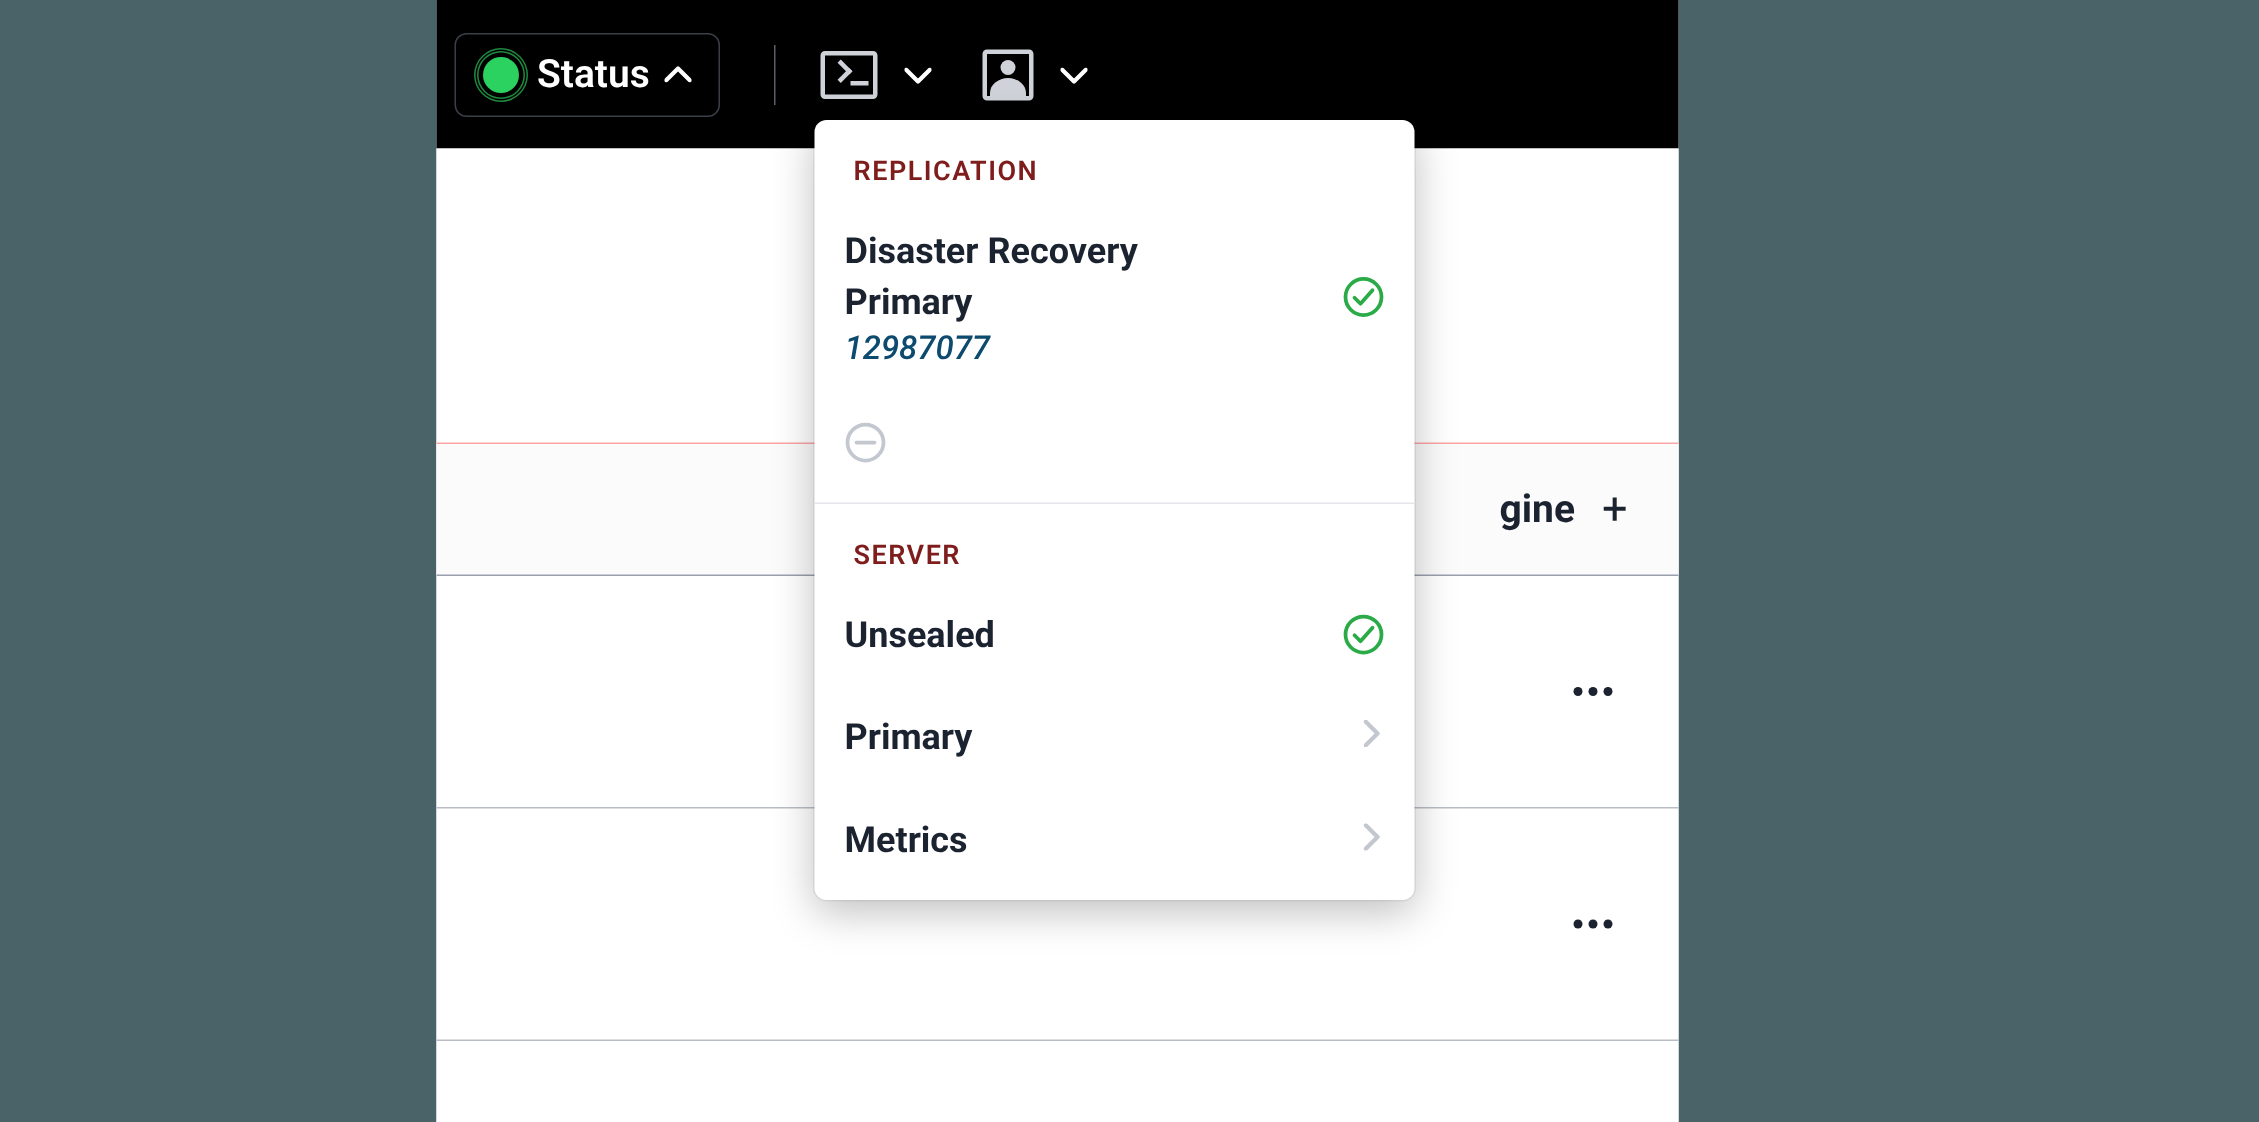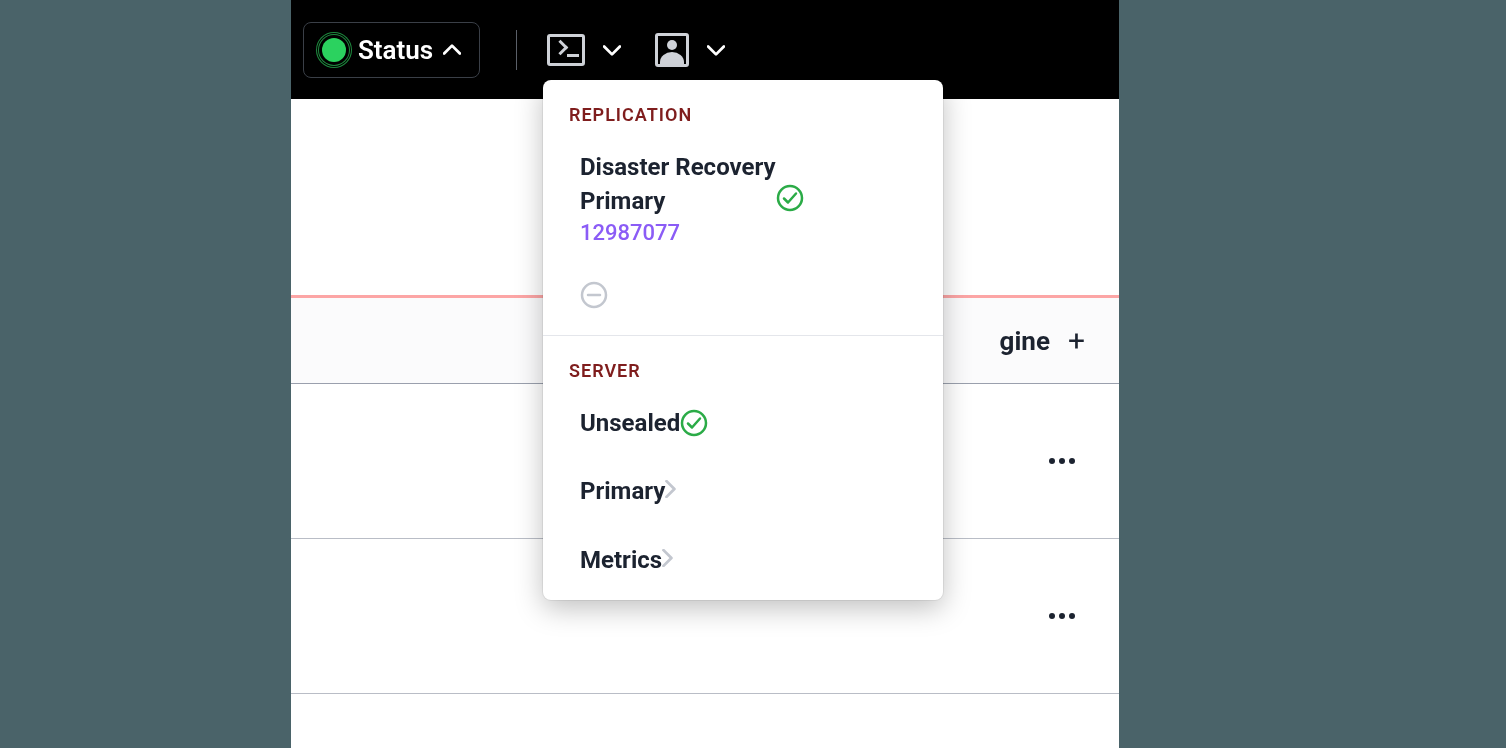--- a/index.html
+++ b/index.html
@@ -126,21 +126,21 @@
   .content {
     position: relative;
     height: calc(748px - 99px);
     background: #ffffff;
   }
   .banner {
     position: absolute;
     top: 196px;
     left: 0; right: 0;
     height: 89px;
-    border-top: 3px solid #fca5a5;
+    border-top: 1px solid #fca5a5;
     border-bottom: 1px solid #9aa0ad;
     background: #fbfbfc;
     display: flex;
     align-items: center;
     justify-content: flex-end;
     padding-right: 34px;
     font-size: 26px;
     font-weight: 700;
     color: #1c2330;
     gap: 18px;
@@ -185,39 +185,40 @@
   .dd-section-label {
     color: #7f1d1d;
     font-size: 18px;
     letter-spacing: 1px;
     font-weight: 600;
     padding: 24px 26px 8px;
   }
   .dd-item {
     display: flex;
     align-items: center;
-    justify-content: flex-start;
-    padding: 18px 37px;
+    justify-content: space-between;
+    padding: 18px 20px;
     cursor: pointer;
   }
   .dd-item .left {
     display: flex;
     flex-direction: column;
     gap: 2px;
   }
   .dd-item .title {
     font-size: 24px;
     font-weight: 700;
     color: #1c2330;
     line-height: 1.35;
   }
   .dd-item .sub {
     font-size: 22px;
-    color: #8b5cf6;
+    color: #0c4a6e;
     font-weight: 500;
+    font-style: italic;
   }
   .dd-item.disabled .title { color: #b6bac4; }
   .dd-divider {
     height: 1px;
     background: #e4e6eb;
     margin: 8px 0 0;
   }
   .check-circle {
     width: 28px; height: 28px;
     flex: 0 0 auto;

